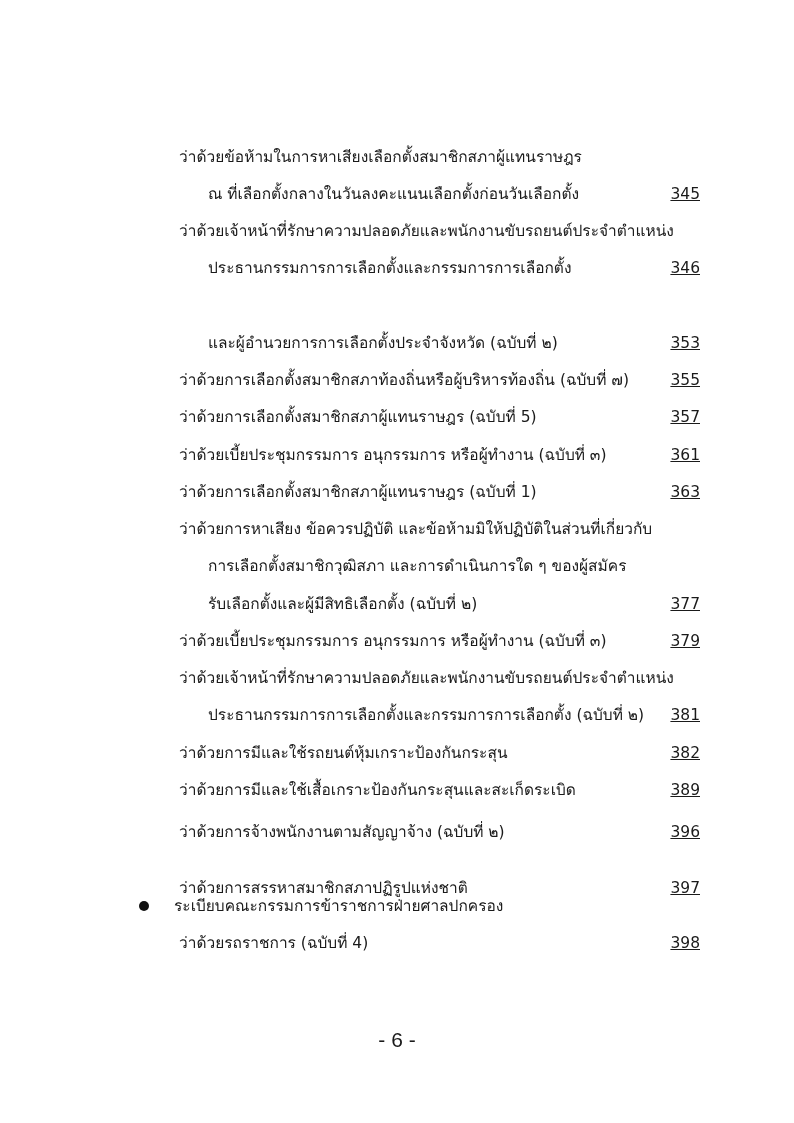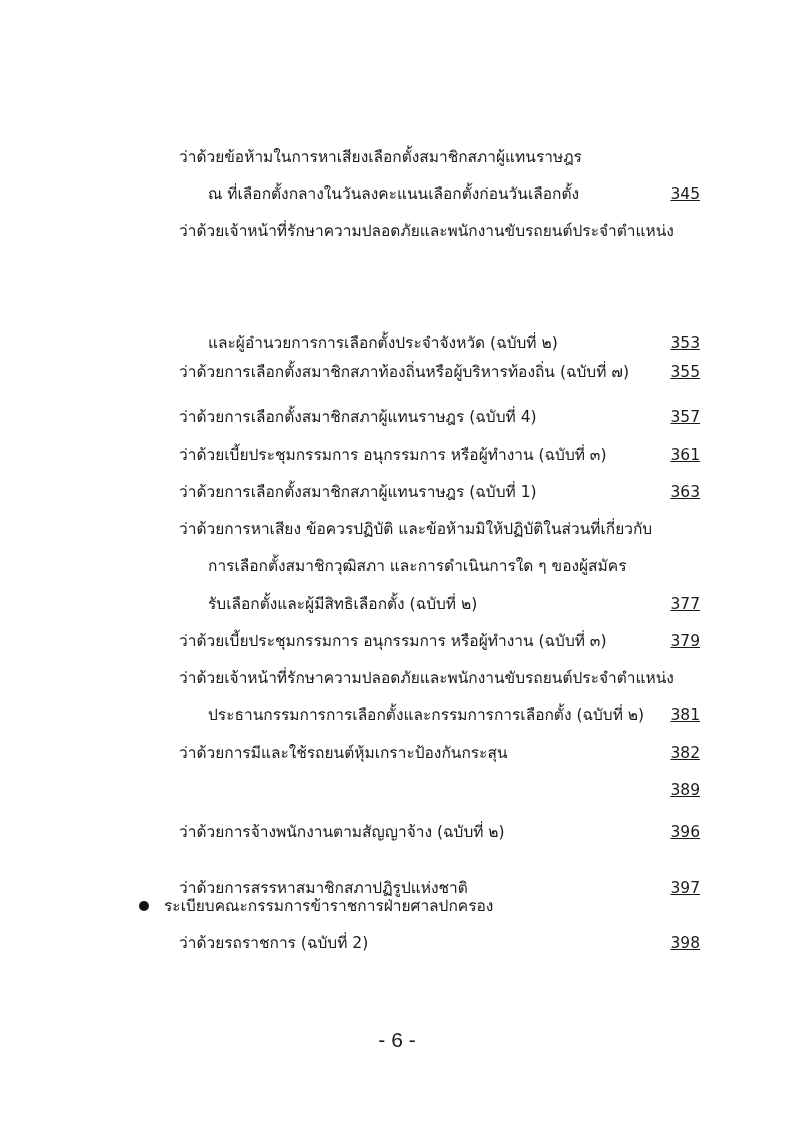--- a/index.html
+++ b/index.html
@@ -44,21 +44,21 @@
     .bullet-line { left: 137px; width: 563px; }
     .bullet-line .dot {
       position: absolute;
       left: 2px;
       top: 13px;
       width: 10px;
       height: 10px;
       border-radius: 50%;
       background: #111;
     }
-    .bullet-line .text { left: 27px; }
+    .bullet-line .text { left: 37px; }
     .footer {
       position: absolute;
       left: 0;
       width: 794px;
       top: 1025px;
       text-align: center;
       font-family: "Liberation Sans", sans-serif;
       font-size: 21px;
       line-height: 30px;
     }
@@ -72,33 +72,37 @@
     <span class="text">ว่าด้วยข้อห้ามในการหาเสียงเลือกตั้งสมาชิกสภาผู้แทนราษฎร</span>
   </div>
   <div class="line l2" style="top:176px">
     <span class="text">ณ ที่เลือกตั้งกลางในวันลงคะแนนเลือกตั้งก่อนวันเลือกตั้ง</span>
     <span class="pnum">345</span>
   </div>
 
   <div class="line l1" style="top:213px">
     <span class="text">ว่าด้วยเจ้าหน้าที่รักษาความปลอดภัยและพนักงานขับรถยนต์ประจำตำแหน่ง</span>
   </div>
+  <div class="line l2" style="top:250px">
+    <span class="text">ประธานกรรมการการเลือกตั้งและกรรมการการเลือกตั้ง</span>
+    <span class="pnum">346</span>
+  </div>
 
   <div class="line l2" style="top:325px">
     <span class="text">และผู้อำนวยการการเลือกตั้งประจำจังหวัด (ฉบับที่ ๒)</span>
     <span class="pnum">353</span>
   </div>
 
-  <div class="line l1" style="top:354px">
+  <div class="line l1" style="top:362px">
     <span class="text">ว่าด้วยการเลือกตั้งสมาชิกสภาท้องถิ่นหรือผู้บริหารท้องถิ่น (ฉบับที่ ๗)</span>
     <span class="pnum">355</span>
   </div>
 
   <div class="line l1" style="top:399px">
-    <span class="text">ว่าด้วยการเลือกตั้งสมาชิกสภาผู้แทนราษฎร (ฉบับที่ 4)</span>
+    <span class="text">ว่าด้วยการเลือกตั้งสมาชิกสภาผู้แทนราษฎร (ฉบับที่ 5)</span>
     <span class="pnum">357</span>
   </div>
 
   <div class="line l1" style="top:437px">
     <span class="text">ว่าด้วยเบี้ยประชุมกรรมการ อนุกรรมการ หรือผู้ทำงาน (ฉบับที่ ๓)</span>
     <span class="pnum">361</span>
   </div>
 
   <div class="line l1" style="top:474px">
     <span class="text">ว่าด้วยการเลือกตั้งสมาชิกสภาผู้แทนราษฎร (ฉบับที่ 1)</span>
@@ -128,38 +132,39 @@
     <span class="text">ประธานกรรมการการเลือกตั้งและกรรมการการเลือกตั้ง (ฉบับที่ ๒)</span>
     <span class="pnum">381</span>
   </div>
 
   <div class="line l1" style="top:735px">
     <span class="text">ว่าด้วยการมีและใช้รถยนต์หุ้มเกราะป้องกันกระสุน</span>
     <span class="pnum">382</span>
   </div>
 
   <div class="line l1" style="top:772px">
+    <span class="text">ว่าด้วยการมีและใช้เสื้อเกราะป้องกันกระสุนและสะเก็ดระเบิด</span>
     <span class="pnum">389</span>
   </div>
 
   <div class="line l1" style="top:814px">
     <span class="text">ว่าด้วยการจ้างพนักงานตามสัญญาจ้าง (ฉบับที่ ๒)</span>
     <span class="pnum">396</span>
   </div>
 
   <div class="line l1" style="top:870px">
     <span class="text">ว่าด้วยการสรรหาสมาชิกสภาปฏิรูปแห่งชาติ</span>
     <span class="pnum">397</span>
   </div>
 
   <div class="line bullet-line" style="top:888px">
     <span class="dot"></span>
     <span class="text">ระเบียบคณะกรรมการข้าราชการฝ่ายศาลปกครอง</span>
   </div>
 
   <div class="line l1" style="top:925px">
-    <span class="text">ว่าด้วยรถราชการ (ฉบับที่ 2)</span>
+    <span class="text">ว่าด้วยรถราชการ (ฉบับที่ 4)</span>
     <span class="pnum">398</span>
   </div>
 
   <div class="footer">- 6 -</div>
 
 </div>
 
 </body></html>

